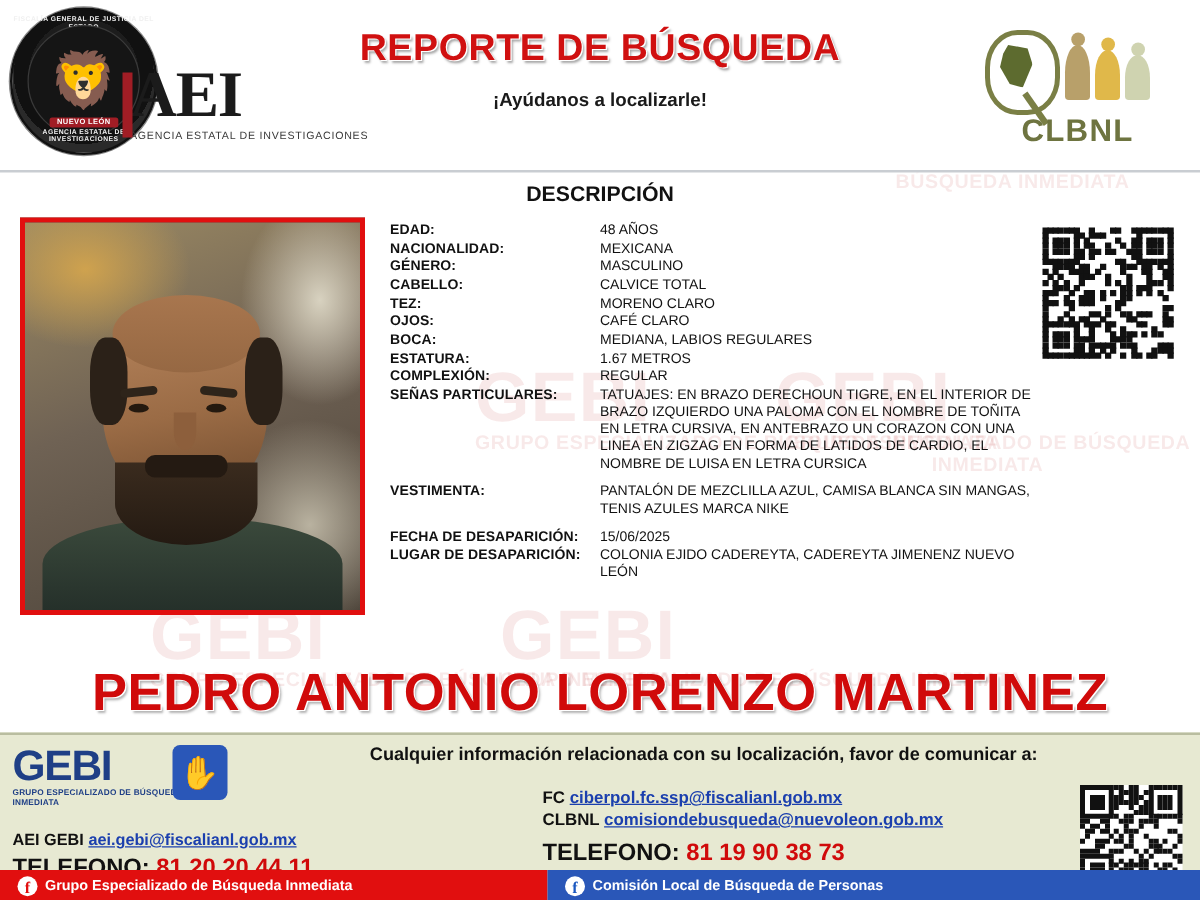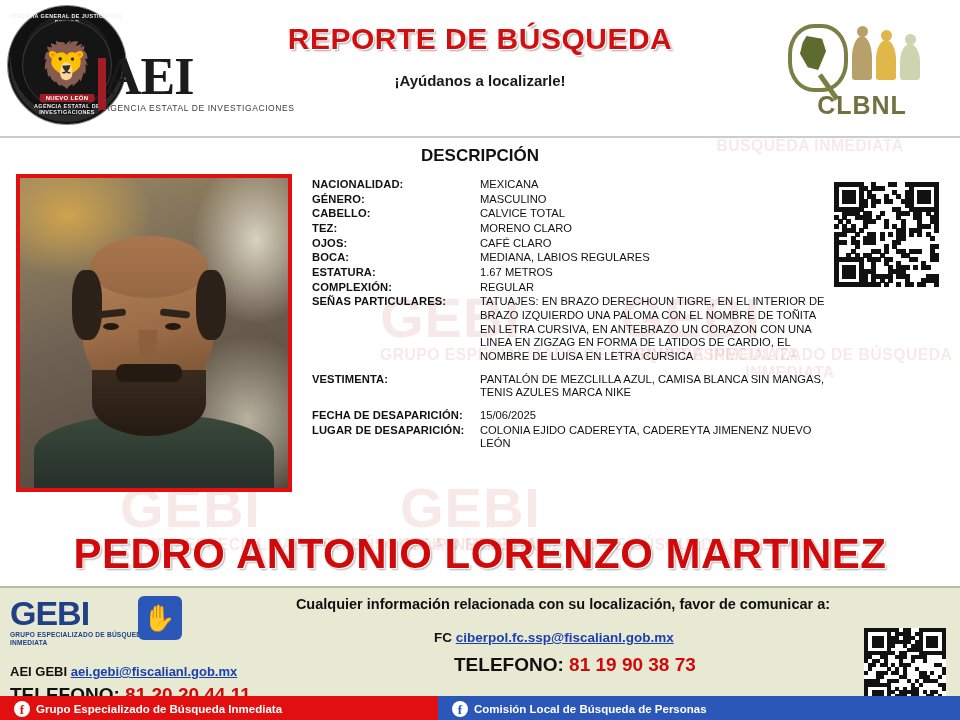--- a/index.html
+++ b/index.html
@@ -172,21 +172,21 @@
 
   .f-left{position:absolute;left:10px;top:76px;width:344px;}
   .f-left .line1{font-size:13px;font-weight:bold;color:#111;}
   .f-left .line1 a{color:#1b3fae;text-decoration:underline;font-weight:bold;}
   .f-left .tel{margin-top:5px;font-size:19px;font-weight:bold;color:#111;}
   .f-left .tel b{color:#d00a0a;}
 
   .f-right{position:absolute;left:434px;top:42px;width:420px;}
   .f-right .r1,.f-right .r2{font-size:13.5px;font-weight:bold;color:#111;margin-bottom:3px;}
   .f-right a{color:#1b3fae;text-decoration:underline;font-weight:bold;}
-  .f-right .tel{margin-top:9px;font-size:19px;font-weight:bold;color:#111;margin-left:20px;}
+  .f-right .tel{margin-top:9px;font-size:19px;font-weight:bold;color:#111;}
   .f-right .tel b{color:#d00a0a;}
 
   .qr2{position:absolute;right:14px;top:40px;width:82px;height:82px;background:#fff;}
   .qr2 .mod{position:absolute;background:#111;}
 
   .fbbar{position:absolute;left:0;right:0;bottom:0;height:26px;display:flex;}
   .fb-a{width:424px;background:#e10f0f;display:flex;align-items:center;gap:6px;padding-left:14px;color:#fff;}
   .fb-b{flex:1;background:#2a57b8;display:flex;align-items:center;gap:6px;padding-left:14px;color:#fff;}
   .fbi{
     width:16px;height:16px;border-radius:50%;background:#fff;color:#1b58c0;
@@ -567,20 +567,24 @@
         <div class="mod" style="left: 62.4px; top: 99.84px; width: 5px; height: 5px;"></div>
         <div class="mod" style="left: 70.72px; top: 99.84px; width: 5px; height: 5px;"></div>
         <div class="mod" style="left: 74.88px; top: 99.84px; width: 5px; height: 5px;"></div>
         <div class="mod" style="left: 83.2px; top: 99.84px; width: 5px; height: 5px;"></div>
         <div class="mod" style="left: 87.36px; top: 99.84px; width: 5px; height: 5px;"></div>
         <div class="mod" style="left: 99.84px; top: 99.84px; width: 5px; height: 5px;"></div>
       </div>
 
     <div class="fields" id="fields">
         <div class="row">
+          <div class="lbl">EDAD:</div>
+          <div class="val">48 AÑOS</div>
+        </div>
+        <div class="row">
           <div class="lbl">NACIONALIDAD:</div>
           <div class="val">MEXICANA</div>
         </div>
         <div class="row">
           <div class="lbl">GÉNERO:</div>
           <div class="val">MASCULINO</div>
         </div>
         <div class="row">
           <div class="lbl">CABELLO:</div>
           <div class="val">CALVICE TOTAL</div>
@@ -646,20 +650,24 @@
       <div class="tel">
         <span>TELEFONO:</span>
         <b>81 20 20 44 11</b>
       </div>
     </div>
 
     <div class="f-right">
       <div class="r1">
         <span>FC</span>
         <a href="#">ciberpol.fc.ssp@fiscalianl.gob.mx</a>
+      </div>
+      <div class="r2">
+        <span>CLBNL</span>
+        <a href="#">comisiondebusqueda@nuevoleon.gob.mx</a>
       </div>
       <div class="tel">
         <span>TELEFONO:</span>
         <b>81 19 90 38 73</b>
       </div>
     </div>
 
     <div class="qr2" id="qr-foot">
         <div class="mod" style="left: 0px; top: 0px; width: 4px; height: 4px;"></div>
         <div class="mod" style="left: 3.90476px; top: 0px; width: 4px; height: 4px;"></div>

